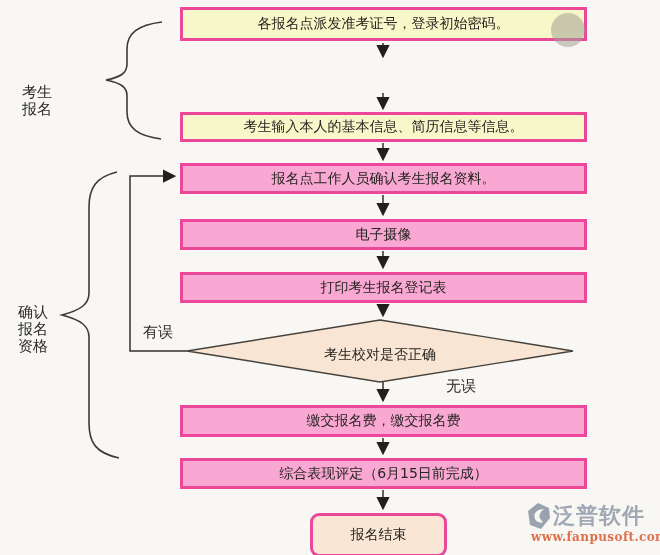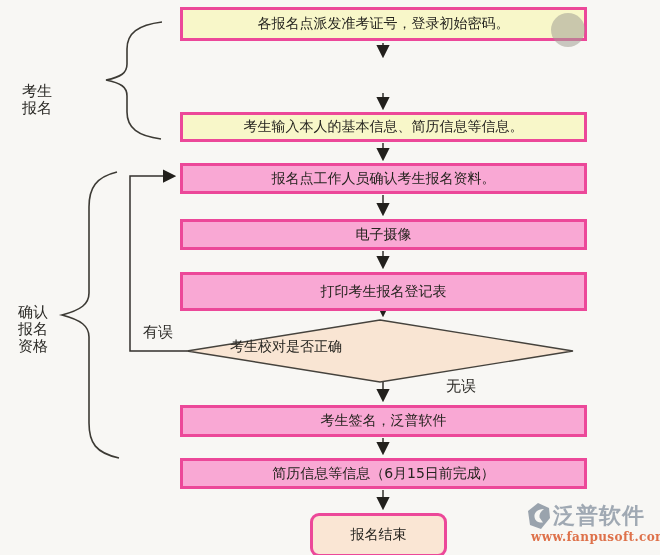--- a/index.html
+++ b/index.html
@@ -19,22 +19,22 @@
     font-size:14px;color:#262520;text-align:center;
     z-index:2;line-height:1.1;
   }
   .yellow{background:#f8f7c9;}
   .peach{background:#f9a8d4;}
   .terminal{
     left:310px;width:137px;border-radius:9px;
     background:#fae6d4;
   }
   .decision-label{
-    position:absolute;left:230px;top:338px;width:300px;
-    font-size:14px;color:#262520;z-index:2;
+    position:absolute;left:230px;top:346px;width:300px;
+    text-align:center;font-size:14px;color:#262520;z-index:2;
   }
   .side-label{
     position:absolute;font-size:15px;color:#2b2a26;
     line-height:17px;white-space:pre-line;z-index:2;
   }
   .edge-label{
     position:absolute;font-size:15px;color:#2b2a26;z-index:2;
   }
   .wm-circle{
     position:absolute;left:551px;top:13px;width:34px;height:34px;
@@ -84,32 +84,32 @@
     <g stroke="#3c3a34" stroke-width="1.6" fill="none">
       <path d="M162,22 C138,25 127,33 127,49 L127,64 C127,73 121,77 106,80 C121,83 127,87 127,96 L127,112 C127,128 138,136 161,139"></path>
       <path d="M117,172 C96,177 89,188 89,207 L89,293 C89,304 81,310 62,315 C81,320 89,326 89,337 L89,423 C89,443 96,453 119,458"></path>
     </g>
   </svg>
 
   <div class="box yellow" style="top:7px;height:34px;">各报名点派发准考证号，登录初始密码。</div>
   <div class="box yellow" style="top:112px;height:30px;">考生输入本人的基本信息、简历信息等信息。</div>
   <div class="box peach" style="top:163px;height:31px;">报名点工作人员确认考生报名资料。</div>
   <div class="box peach" style="top:219px;height:31px;">电子摄像</div>
-  <div class="box peach" style="top:272px;height:39px;">打印考生报名登记表</div>
-  <div class="box peach" style="top:405px;height:32px;">考生签名，泛普软件</div>
-  <div class="box peach" style="top:458px;height:31px;">简历信息等信息（6月15日前完成）</div>
+  <div class="box peach" style="top:272px;height:31px;">打印考生报名登记表</div>
+  <div class="box peach" style="top:405px;height:32px;">缴交报名费，缴交报名费</div>
+  <div class="box peach" style="top:458px;height:31px;">综合表现评定（6月15日前完成）</div>
 
   <div class="decision-label">考生校对是否正确</div>
 
   <div class="edge-label" style="left:143px;top:323px;">有误</div>
   <div class="edge-label" style="left:446px;top:377px;">无误</div>
 
   <div class="box terminal" style="top:513px;height:44px;">报名结束</div>
 
-  <div class="side-label" style="left:22px;top:84px;font-family:Liberation Mono, monospace;">考生
+  <div class="side-label" style="left:22px;top:84px;">考生
 报名</div>
   <div class="side-label" style="left:18px;top:276px;margin-top:28px;">确认
 报名
 资格</div>
 
   <div class="wm-circle"></div>
 
   <div class="brandmark">
     <svg width="24" height="28" viewBox="0 0 24 28">
       <path d="M11 1 L22 6 L23 16 L14 27 L3 23 L1 9 Z" fill="#9aa3ad"></path>

